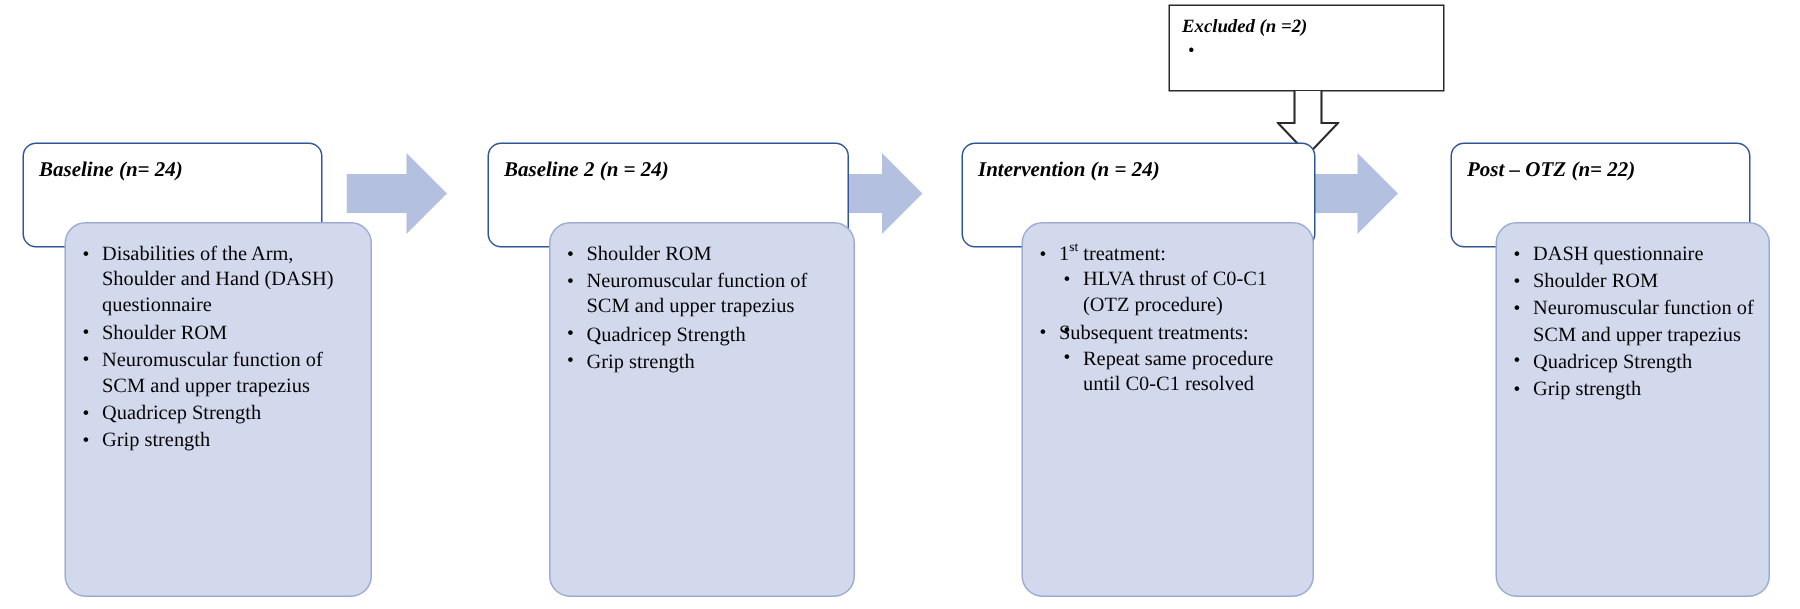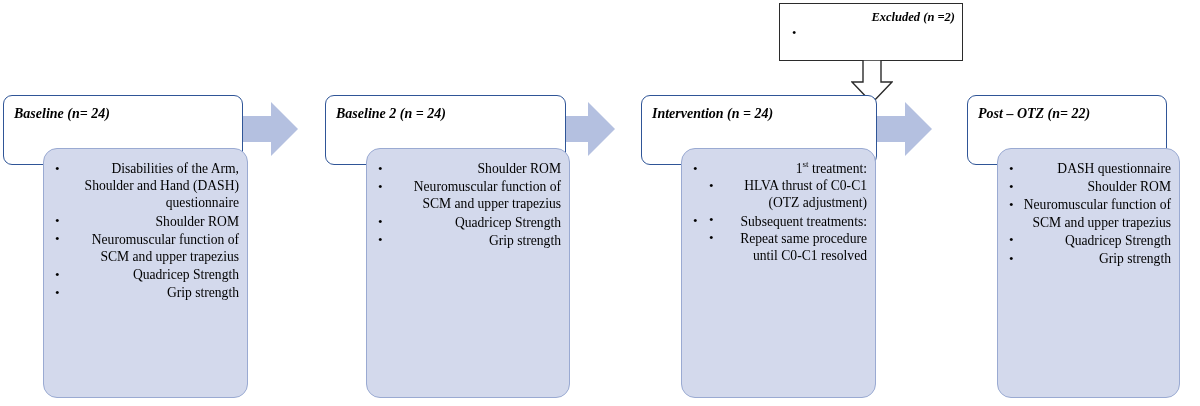--- a/index.html
+++ b/index.html
@@ -12,21 +12,20 @@
     height: 406px;
     font-family: "Liberation Serif", "DejaVu Serif", serif;
     color: #000000;
     overflow: hidden;
   }
   #canvas {
     position: relative;
     width: 1200px;
     height: 406px;
     background: #ffffff;
-    text-align: right;
   }
 
   
   .excluded-box {
     position: absolute;
     left: 779px;
     top: 3px;
     width: 184px;
     height: 58px;
     background: #ffffff;
@@ -172,21 +171,21 @@
     <svg viewBox="0 0 68 58" width="68" height="58">
       <polygon points="0,16 40,16 40,2 67,29 40,56 40,42 0,42" fill="#b4c0e0"></polygon>
     </svg>
   </div>
   <div class="blue-arrow" style="left:865px; top:100px;">
     <svg viewBox="0 0 68 58" width="68" height="58">
       <polygon points="0,16 40,16 40,2 67,29 40,56 40,42 0,42" fill="#b4c0e0"></polygon>
     </svg>
   </div>
 
-  <div class="stage-head" style="left:3px; top:95px; width:240px; height:70px;font-family:Liberation Serif, serif;">
+  <div class="stage-head" style="left:15px; top:95px; width:200px; height:70px;font-family:Liberation Serif, serif;">
     <div class="title">Baseline (n= 24)</div>
   </div>
   <div class="stage-body" style="left:43px; top:148px; width:205px; height:250px;">
     <ul class="bullets">
       <li>
         <span class="bul">•</span>
         <span>Disabilities of the Arm, Shoulder and Hand (DASH) questionnaire</span>
       </li>
       <li>
         <span class="bul">•</span>
@@ -235,21 +234,21 @@
     <div class="title">Intervention (n = 24)</div>
   </div>
   <div class="stage-body" style="left:681px; top:148px; width:195px; height:250px;">
     <ul class="bullets">
       <li>
         <span class="bul">•</span>
         <span><span>1</span><sup>st</sup><span> treatment:</span></span>
         <ul class="sub">
           <li>
             <span class="bul">•</span>
-            <span>HLVA thrust of C0-C1 (OTZ adjustment)</span>
+            <span>HLVA thrust of C0-C1 (OTZ procedure)</span>
           </li>
           <li>
             <span class="bul">•</span>
           </li>
         </ul>
       </li>
       <li>
         <span class="bul">•</span>
         <span>Subsequent treatments:</span>
         <ul class="sub">

